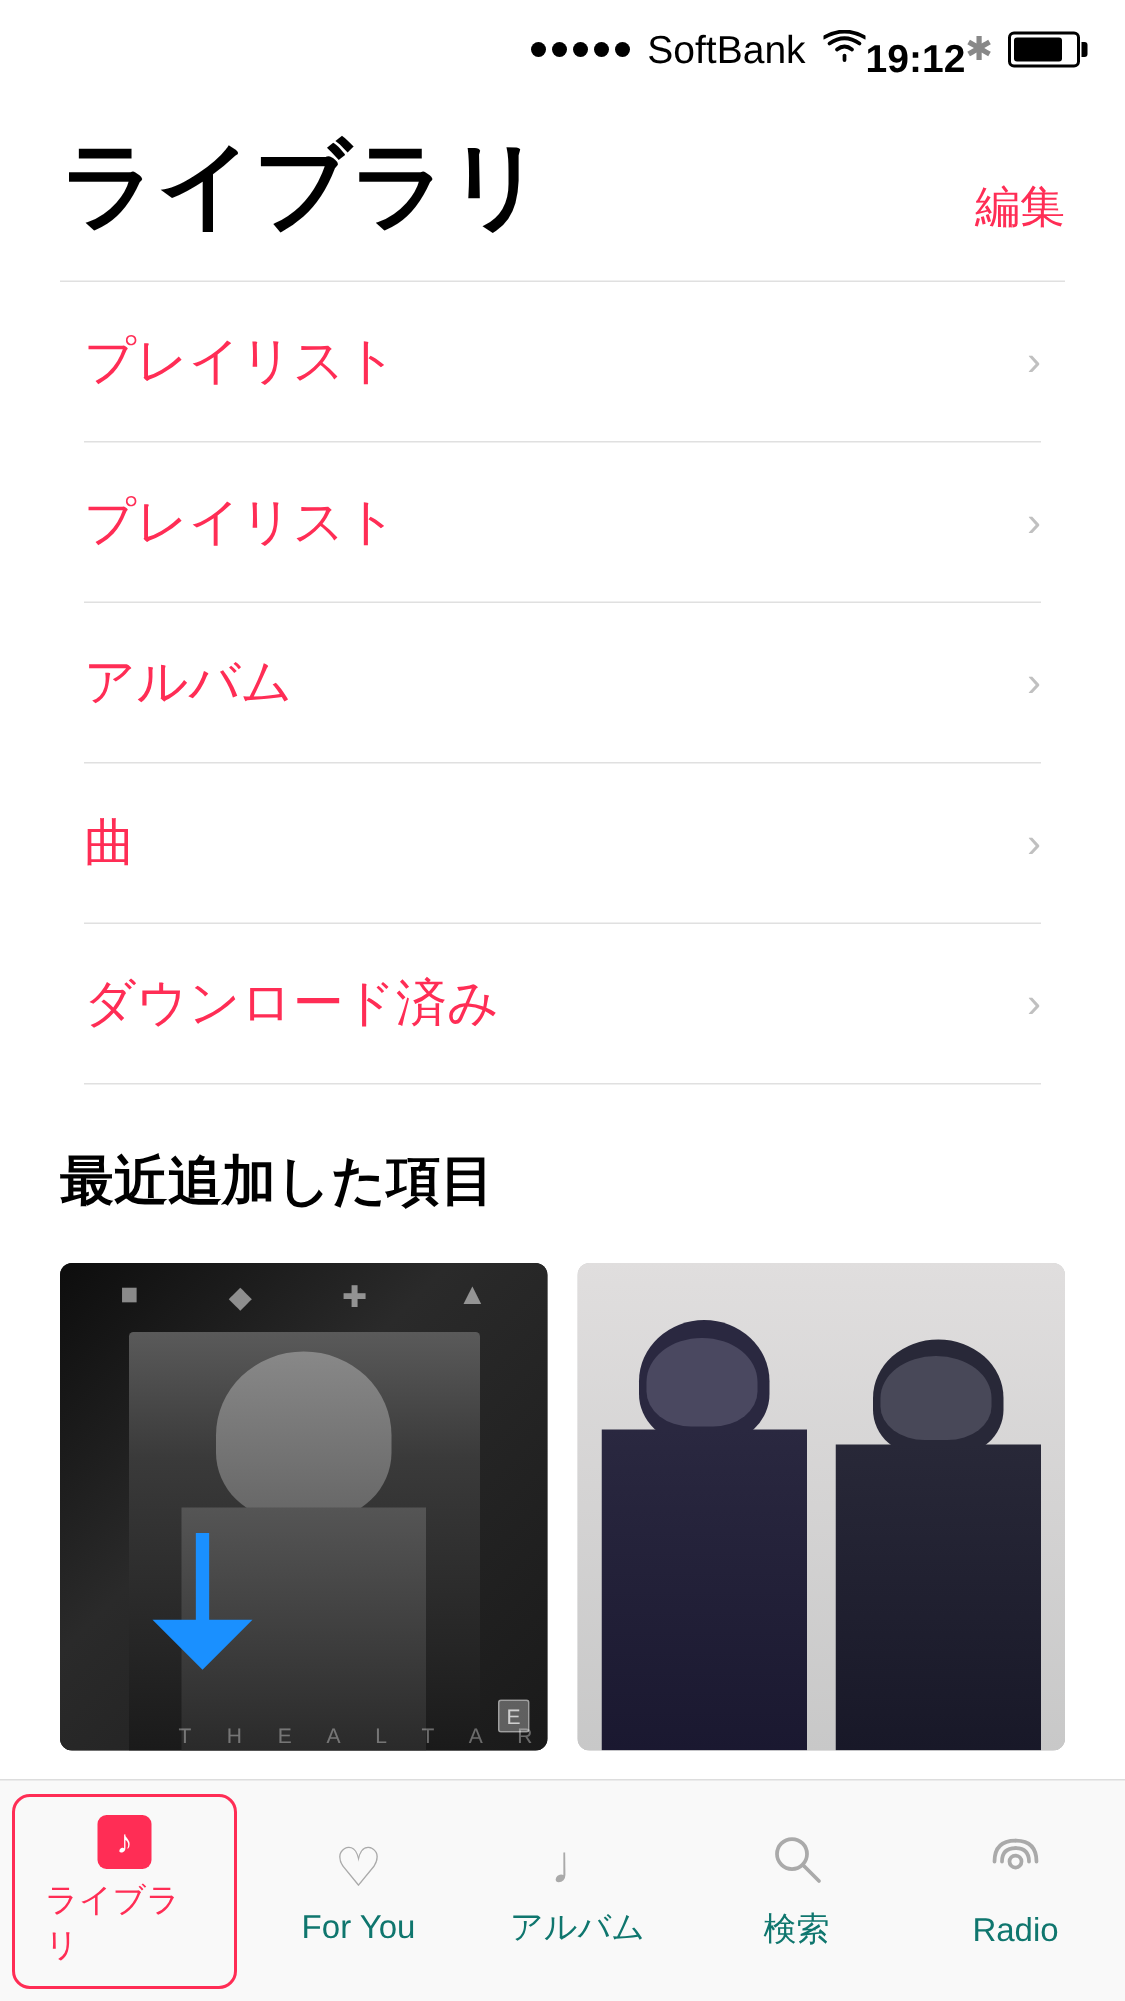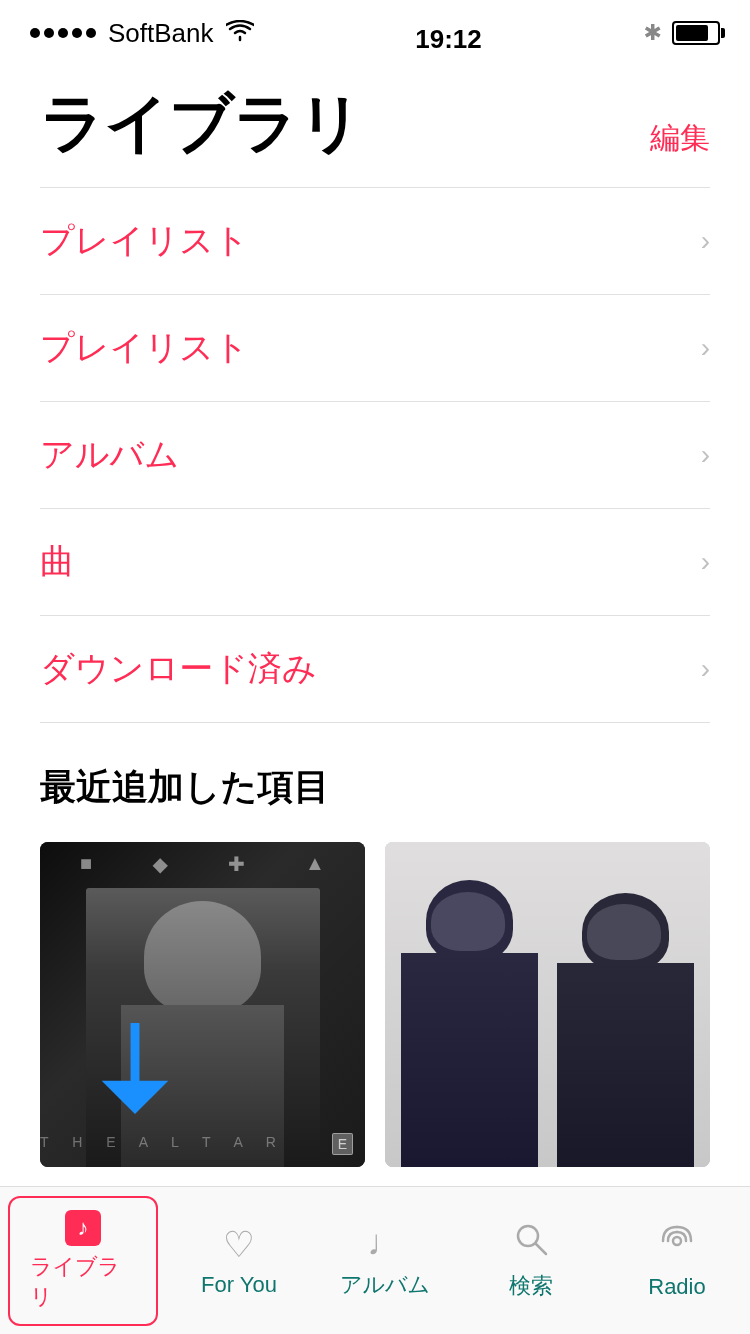--- a/index.html
+++ b/index.html
@@ -10,21 +10,21 @@
       height: 1334px;
       background: #ffffff;
       font-family: -apple-system, 'Helvetica Neue', Arial, sans-serif;
       overflow: hidden;
       position: relative;
     }
 
     
     .status-bar {
       display: flex;
-      justify-content: space-between;
+      justify-content: flex-end;
       align-items: center;
       padding: 14px 30px 8px 30px;
       height: 60px;
     }
 
     .status-left {
       display: flex;
       align-items: center;
       gap: 6px;
     }
@@ -127,21 +127,21 @@
 
     
     .divider {
       height: 1px;
       background: #e0e0e0;
       margin: 0 40px;
     }
 
     
     .menu-list {
-      margin: 0 40px;
+      margin: 0 56px;
     }
 
     .menu-item {
       display: flex;
       justify-content: space-between;
       align-items: center;
       padding: 30px 0;
       border-bottom: 1px solid #e0e0e0;
     }
 
@@ -402,21 +402,21 @@
             <span class="altar-icon-char">◆</span>
             <span class="altar-icon-char">✚</span>
             <span class="altar-icon-char">▲</span>
           </div>
 
           <div style="position:absolute;bottom:0;left:50%;transform:translateX(-50%);width:72%;height:86%;background:linear-gradient(180deg,#5a5a5a 0%,#3a3a3a 30%,#1a1a1a 100%);border-radius:3px 3px 0 0;overflow:hidden;">
             <div style="position:absolute;top:5%;left:25%;width:50%;height:40%;background:linear-gradient(180deg,#888 0%,#666 100%);border-radius:50% 50% 40% 40%;"></div>
             <div style="position:absolute;top:42%;left:15%;width:70%;height:58%;background:linear-gradient(180deg,#555 0%,#2a2a2a 100%);"></div>
           </div>
 
-          <div style="position:absolute;bottom:16px;left:0;right:0;text-align:left;">
+          <div style="position:absolute;bottom:0;left:0;right:0;text-align:right;">
             <span style="font-size:14px;color:rgba(255,255,255,0.35);letter-spacing:10px;font-weight:200;">T  H  E  A L T A R</span>
           </div>
 
           <div class="explicit-badge">E</div>
 
           <div class="blue-arrow">
             <svg width="60" height="90" viewBox="0 0 60 90" class="arrow-svg">
               <line x1="30" y1="0" x2="30" y2="65" stroke="#1a90ff" stroke-width="8" stroke-linecap="round"></line>
               <polygon points="0,52 30,82 60,52" fill="#1a90ff"></polygon>
             </svg>

